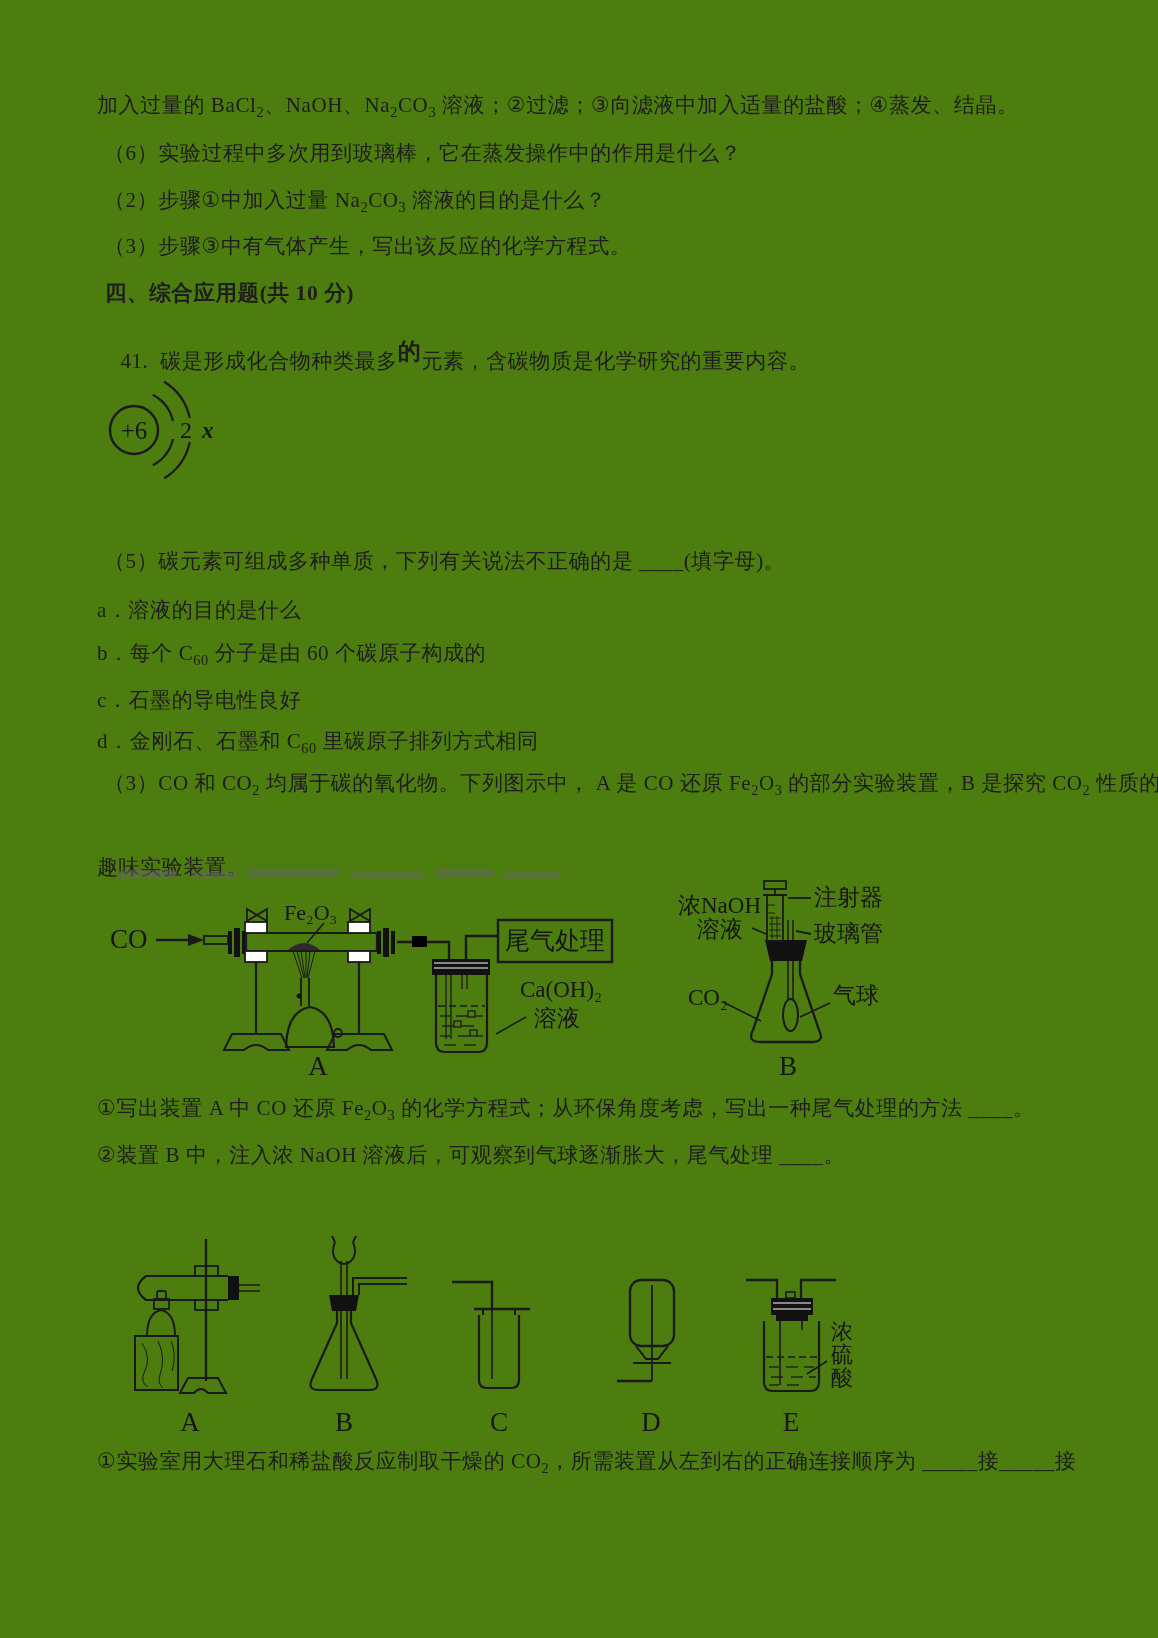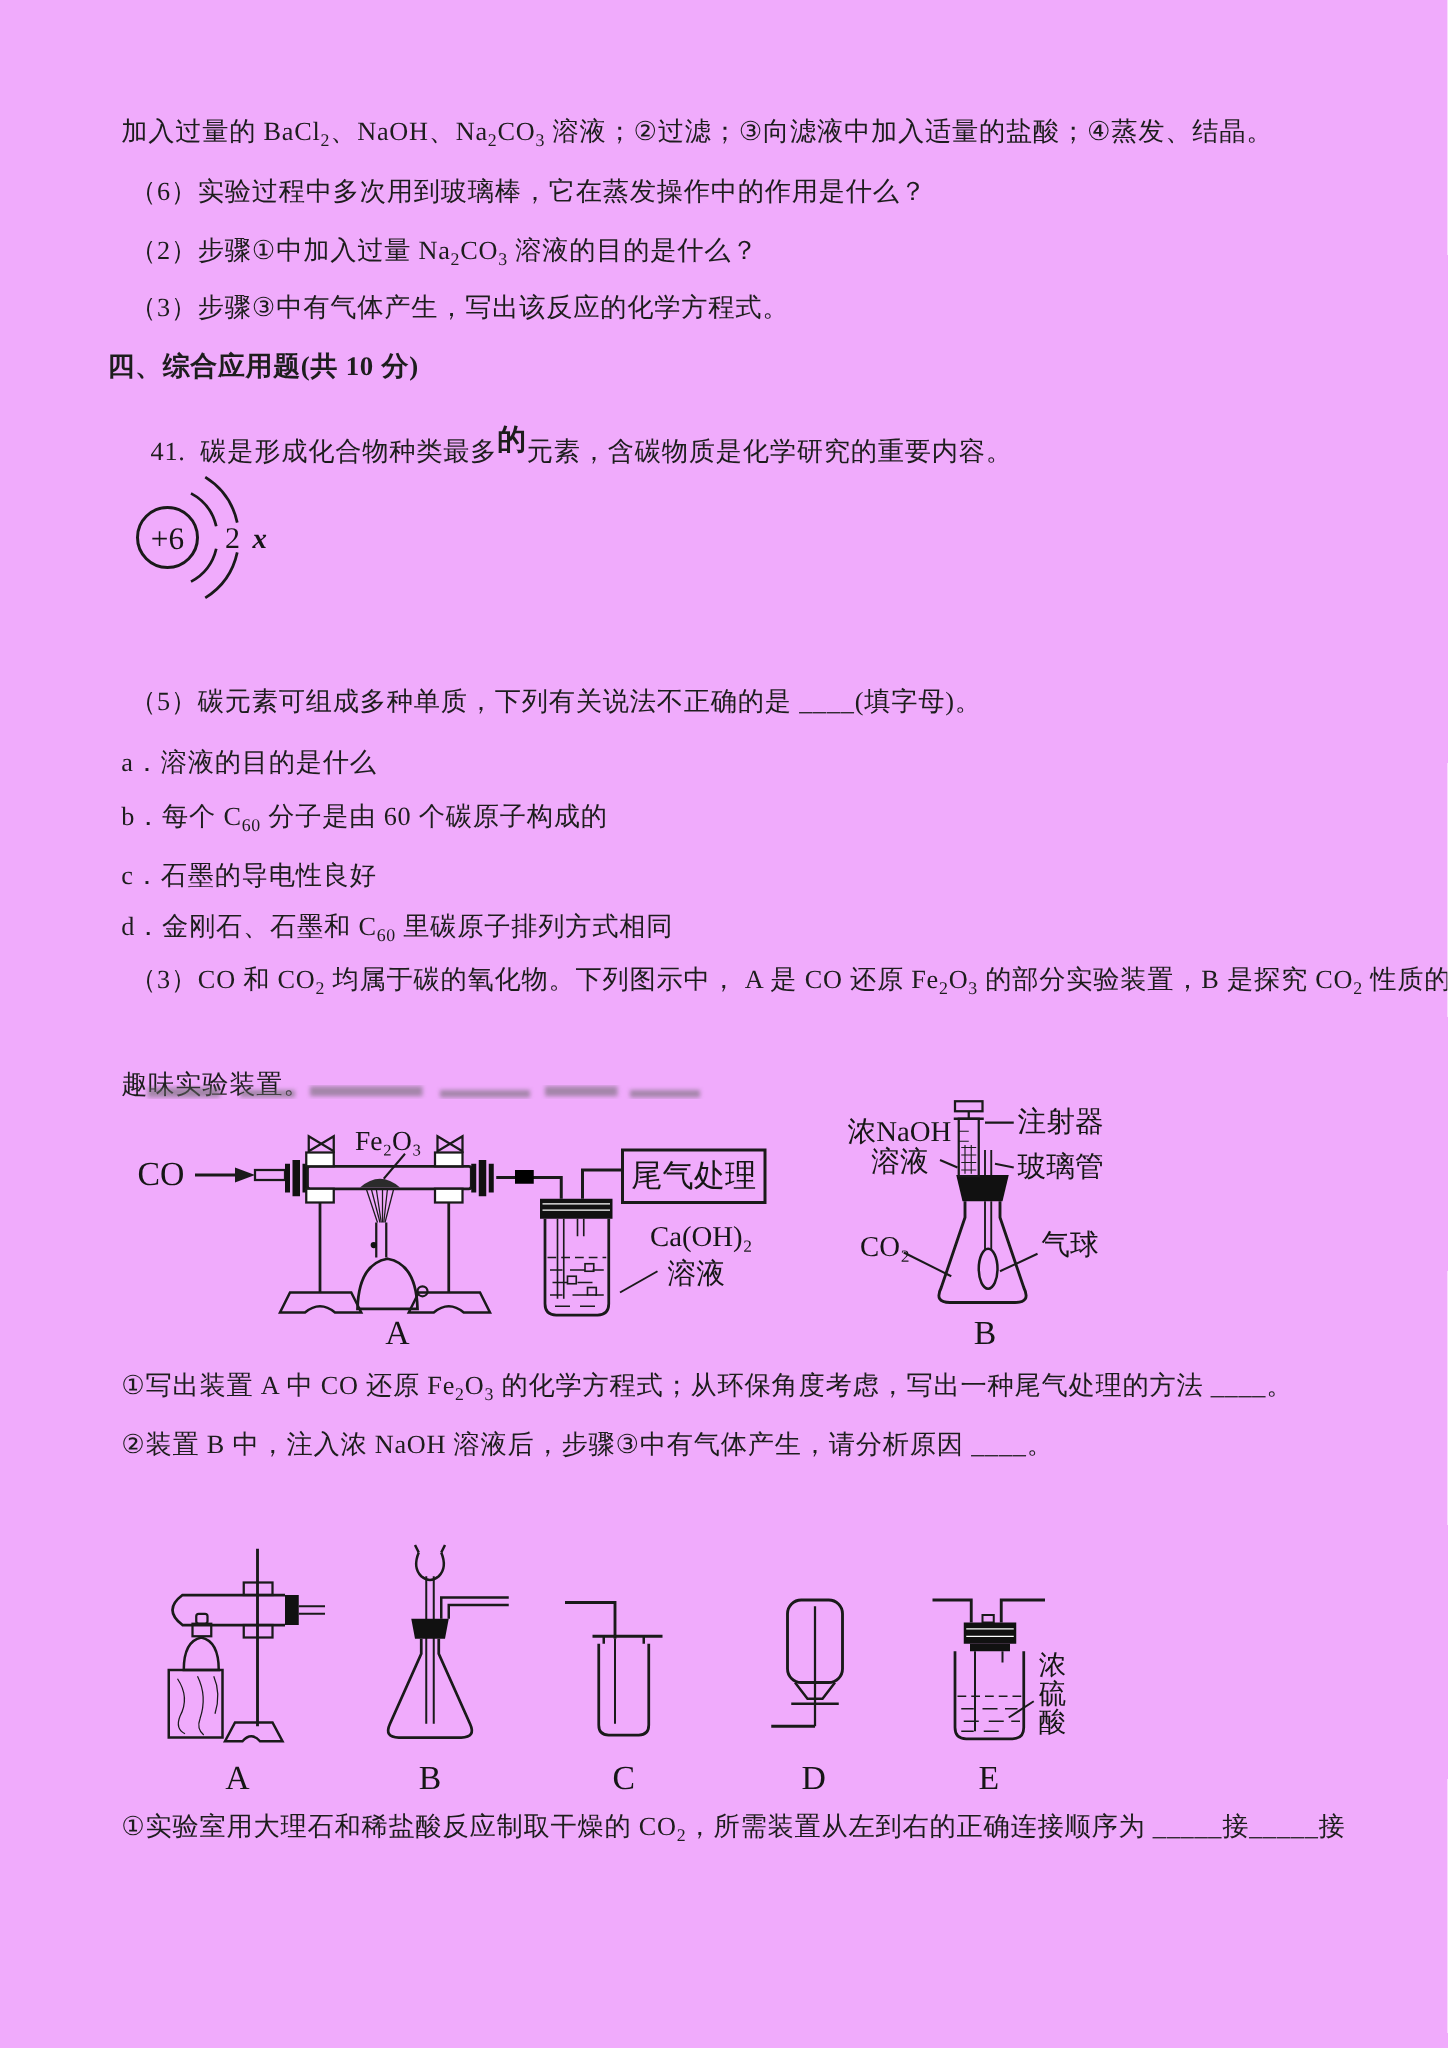--- a/index.html
+++ b/index.html
@@ -1,17 +1,17 @@
 <!DOCTYPE html>
 <html><head>
 <meta charset="utf-8">
 <style>
   html,body { margin:0; padding:0; background:#ffffff; }
   .page {
-    position:relative; width:1158px; height:1638px; background:#f0abfc;
+    position:relative; width:1158px; height:1638px; background:#4d7c0f;
     font-family:"Liberation Serif","DejaVu Serif","DejaVu Sans",serif;
     color:#1d1d1d; overflow:hidden;
   }
   .tline { position:absolute; white-space:pre; font-size:21px; letter-spacing:0.6px; line-height:26px; }
   .bold  { font-weight:bold; font-size:21.5px; }
   sub    { font-size:0.68em; }
   .raised{ position:relative; top:-9px; font-weight:bold; font-size:23px; }
   i.var  { font-style:italic; font-weight:bold; }
   svg    { position:absolute; }
   svg text { font-family:"Liberation Serif","DejaVu Serif","DejaVu Sans",serif; fill:#161616; }
@@ -19,21 +19,21 @@
 </style>
 </head>
 <body>
 
 <div class="page">
 
   <div class="tline" style="left:97px;top:92px">加入过量的 BaCl<sub>2</sub>、NaOH、Na<sub>2</sub>CO<sub>3</sub> 溶液；②过滤；③向滤液中加入适量的盐酸；④蒸发、结晶。</div>
   <div class="tline" style="left:104px;top:140px">（6）实验过程中多次用到玻璃棒，它在蒸发操作中的作用是什么？</div>
   <div class="tline" style="left:104px;top:187px">（2）步骤①中加入过量 Na<sub>2</sub>CO<sub>3</sub> 溶液的目的是什么？</div>
   <div class="tline" style="left:104px;top:233px">（3）步骤③中有气体产生，写出该反应的化学方程式。</div>
-  <div class="tline bold" style="left:86px;top:280px">四、综合应用题(共 10 分)</div>
+  <div class="tline bold" style="left:105px;top:280px">四、综合应用题(共 10 分)</div>
 
   <div class="tline" style="left:97px;top:322px">
     <span>41.  碳是形成化合物种类最多</span><span class="raised">的</span><span>元素，含碳物质是化学研究的重要内容。</span>
   </div>
 
   <svg style="left:98px;top:358px" width="130" height="135" viewBox="0 0 130 135">
     <circle cx="36" cy="72" r="24" class="stroke" stroke-width="2.4"></circle>
     <text x="36" y="81" text-anchor="middle" font-size="25">+6</text>
     <path d="M54.8,36.7 A40,40 0 0 1 75,63" class="stroke" stroke-width="2.2"></path>
     <path d="M75,81 A40,40 0 0 1 54.8,107.3" class="stroke" stroke-width="2.2"></path>
@@ -184,21 +184,21 @@
       <line x1="711" y1="78" x2="696" y2="75" class="stroke" stroke-width="1.8"></line>
       <text x="588" y="149" font-size="23">CO₂</text>
       <line x1="623" y1="146" x2="661" y2="165" class="stroke" stroke-width="1.6"></line>
       <text x="733" y="147" font-size="23">气球</text>
       <line x1="730" y1="147" x2="700" y2="161" class="stroke" stroke-width="1.6"></line>
       <text x="688" y="219" text-anchor="middle" font-size="27">B</text>
     </g>
   </svg>
 
   <div class="tline" style="left:97px;top:1095px">①写出装置 A 中 CO 还原 Fe<sub>2</sub>O<sub>3</sub> 的化学方程式；从环保角度考虑，写出一种尾气处理的方法 ____。</div>
-  <div class="tline" style="left:97px;top:1142px">②装置 B 中，注入浓 NaOH 溶液后，步骤③中有气体产生，请分析原因 ____。</div>
+  <div class="tline" style="left:97px;top:1142px">②装置 B 中，注入浓 NaOH 溶液后，可观察到气球逐渐胀大，尾气处理 ____。</div>
 
   <svg style="left:100px;top:1233px" width="960" height="205" viewBox="0 0 960 205">
 
     <g>
       <rect x="35" y="103" width="43" height="54" class="stroke" stroke-width="2"></rect>
       <g class="stroke" stroke-width="1">
         <path d="M42,110 Q52,125 44,140 Q40,150 48,154"></path>
         <path d="M58,108 Q66,124 60,142 Q57,150 63,155"></path>
         <path d="M71,108 Q77,122 72,138"></path>
       </g>

